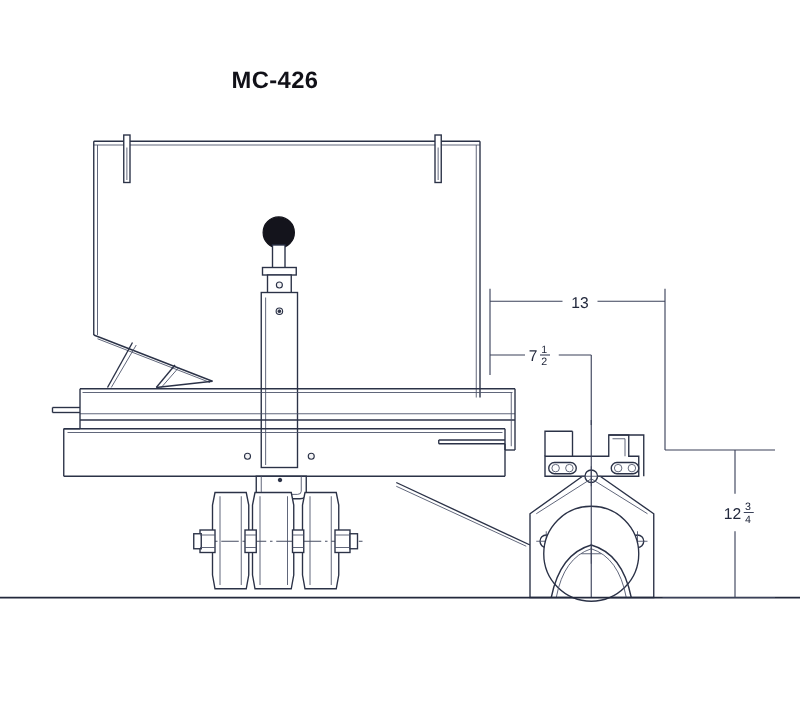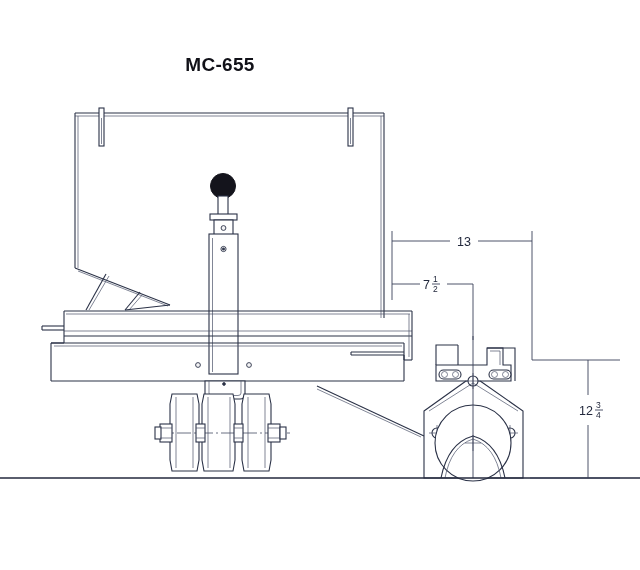--- a/index.html
+++ b/index.html
@@ -48,21 +48,21 @@
     fill: #22283c;
   }
   .dimtext-num { font-size: 12.5px; }
   .fr-num { font-size: 8.5px; }
 </style>
 </head>
 <body>
 
 <div id="drawing-root">
 
-  <div class="title-text">MC-655</div>
+  <div class="title-text">MC-426</div>
 
   <svg width="640" height="570" viewBox="0 0 640 570">
 
     <g>
 
       <path class="ln" d="M75,113 L384,113"></path>
       <path class="ln-hair" d="M75,116 L384,116"></path>
 
       <path class="ln" d="M75,113 L75,268"></path>
       <path class="ln-hair" d="M78,116 L78,268"></path>

